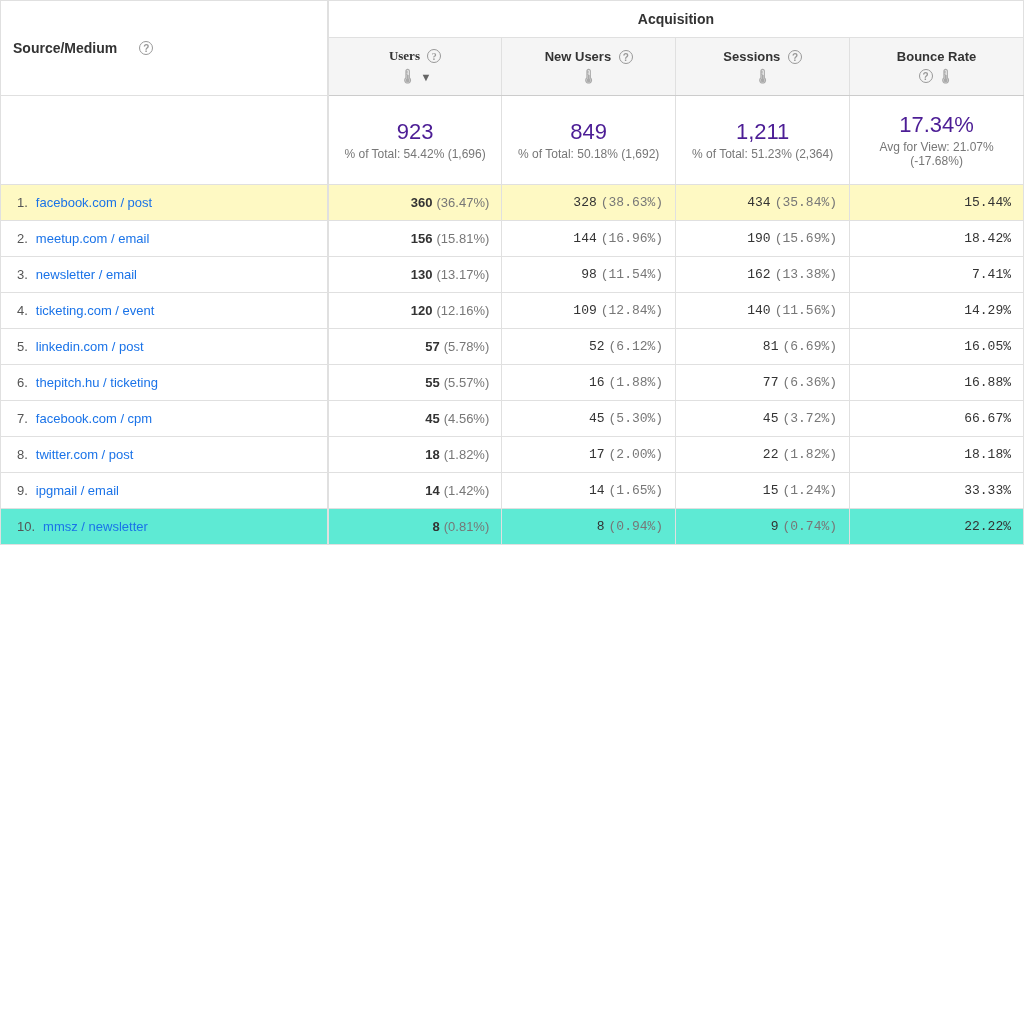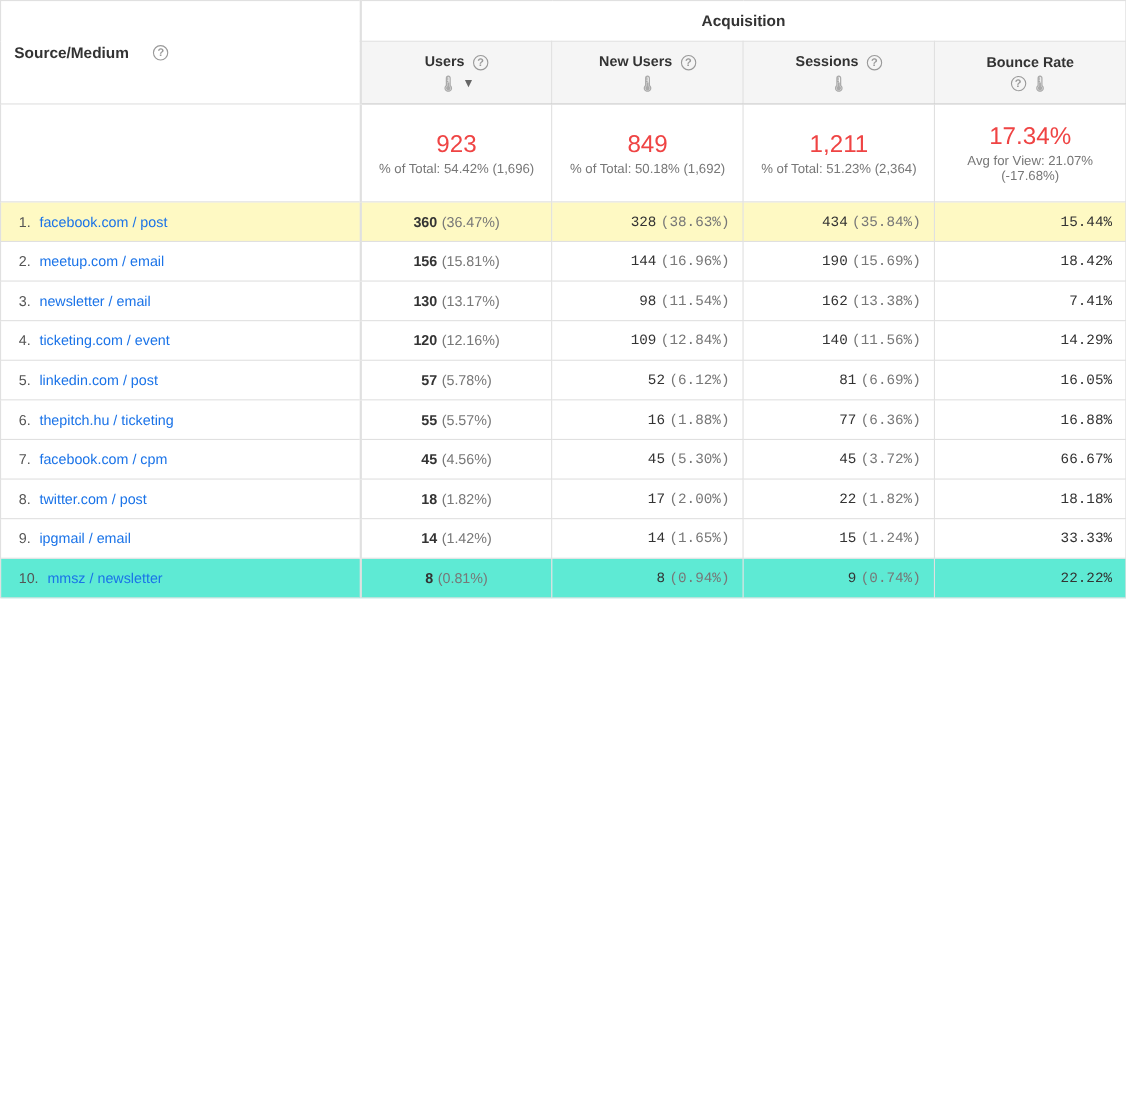--- a/index.html
+++ b/index.html
@@ -72,21 +72,21 @@
     
     .totals-row td {
       text-align: center;
       vertical-align: middle;
       padding: 16px 8px;
       background: #fff;
     }
     .totals-row .main-value {
       font-size: 22px;
       font-weight: normal;
-      color: #ef4444;
+      color: #4c1d95;
       display: block;
     }
     .totals-row .sub-value {
       font-size: 12px;
       color: #777;
       display: block;
       margin-top: 2px;
       text-align: center;
     }
     
@@ -102,21 +102,21 @@
     }
     .source-link {
       color: #1a73e8;
       text-decoration: none;
       cursor: pointer;
     }
     .source-cell {
       border-right: 2px solid #e0e0e0;
     }
     .users-cell {
-      text-align: center;
+      text-align: right;
     }
     .users-bold {
       font-weight: bold;
     }
     .pct {
       color: #777;
       font-weight: normal;
       margin-left: 4px;
     }
     .new-users-cell, .sessions-cell, .bounce-cell {
@@ -159,21 +159,21 @@
           <span style="font-weight:bold; font-size:14px;">Source/Medium</span>
           <span class="help-icon">?</span>
         </div>
       </th>
       <th colspan="4" class="acquisition-header acq-span-header" style="font-size:14px; padding:10px 8px;">
         <span>Acquisition</span>
       </th>
     </tr>
     <tr class="header-row">
 
-      <th class="col-header" style="width:17%; border-right: 1px solid #e0e0e0;">
+      <th class="col-header" style="width:17%; border-right: 1px solid #e0e0e0; font-family: Liberation Serif, serif;">
         <span class="col-title">
           <span>Users</span>
           <span class="help-icon" style="margin-left:4px;">?</span>
         </span>
         <div class="icons">
           <span class="therm-icon">🌡</span>
           <span class="sort-icon">▼</span>
         </div>
       </th>
 

